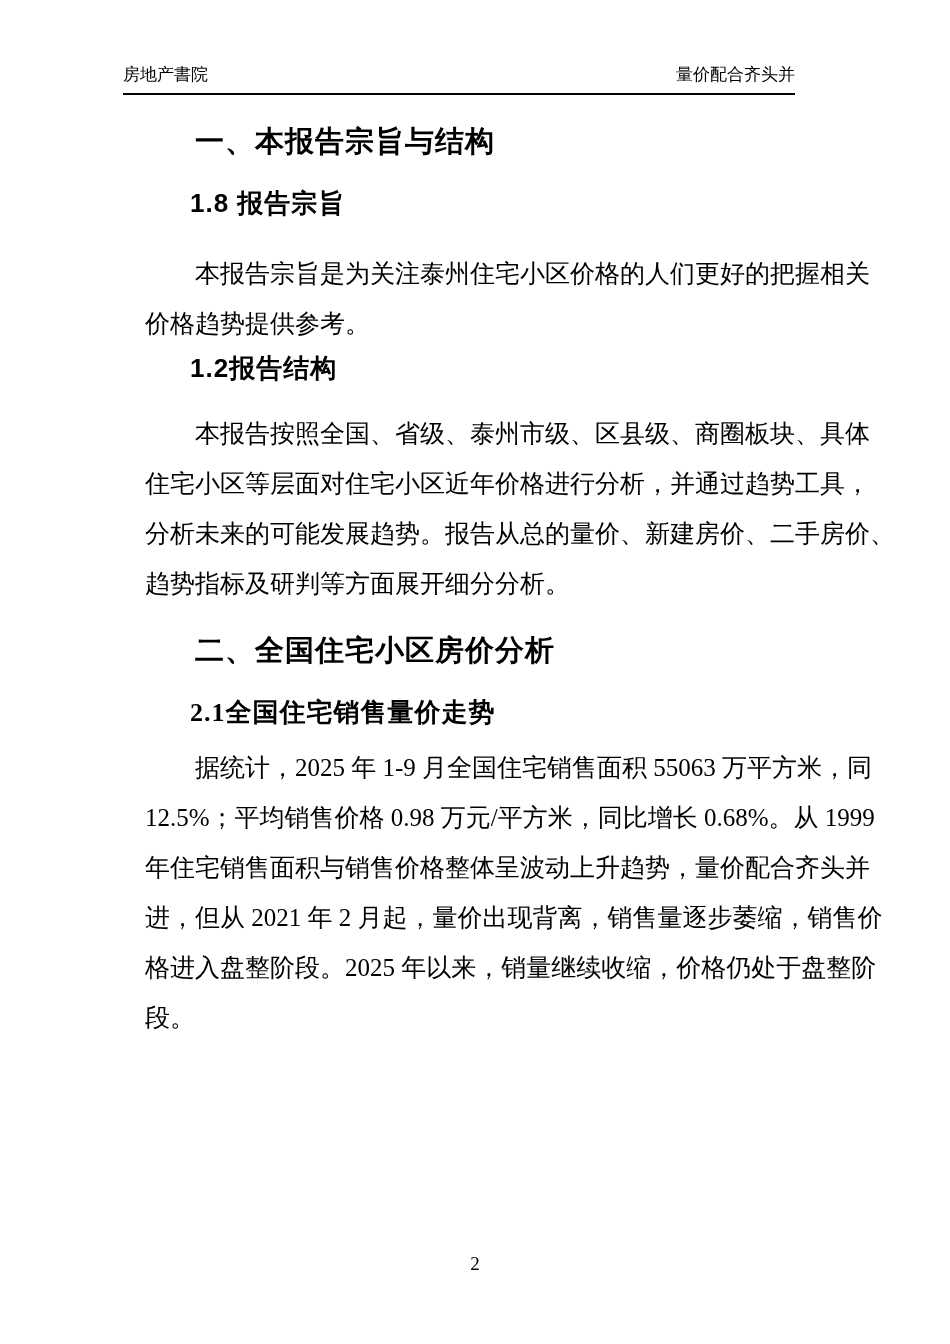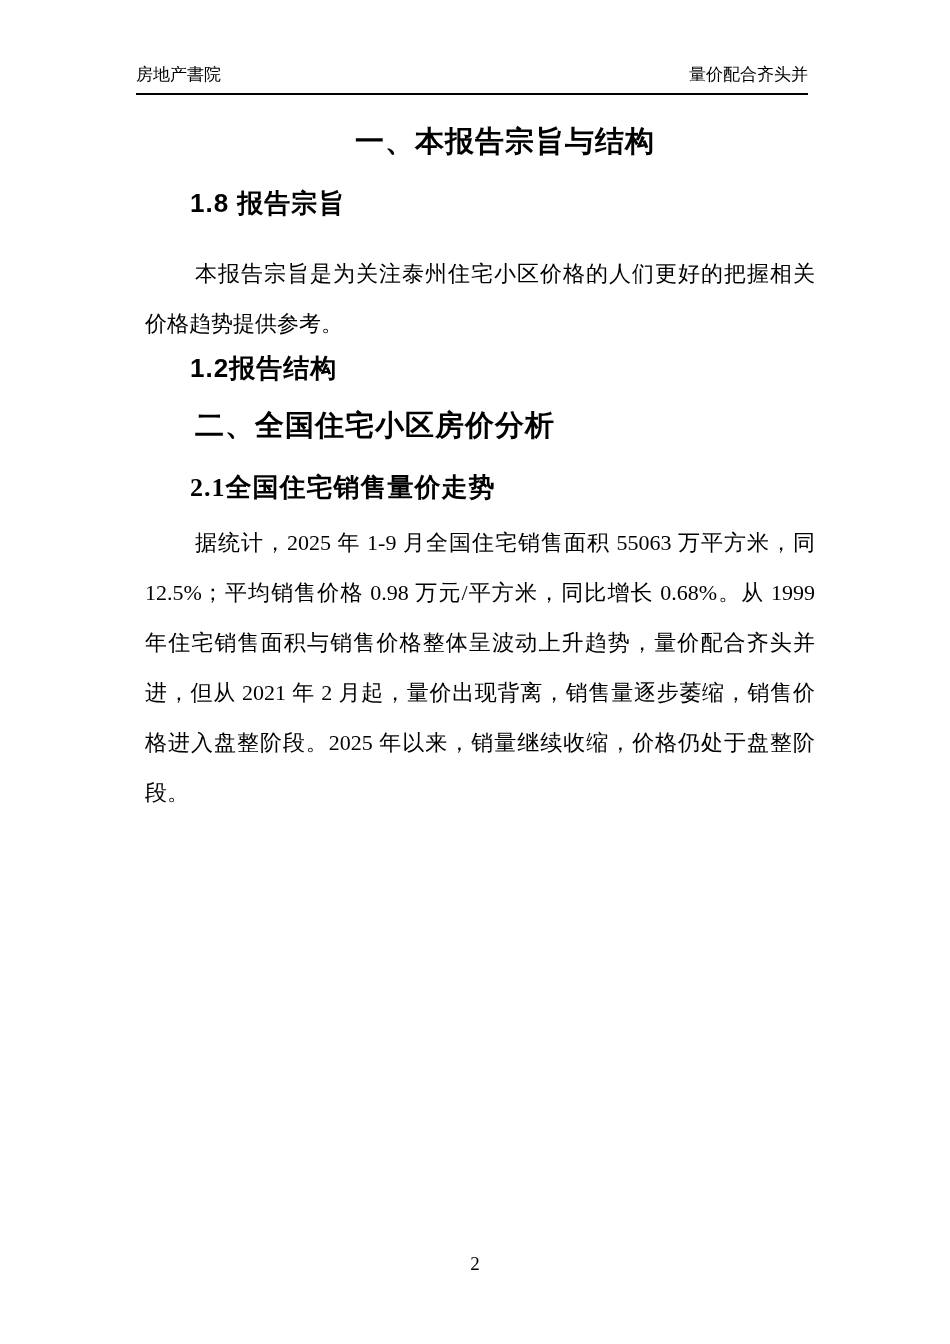--- a/index.html
+++ b/index.html
@@ -13,21 +13,21 @@
     height: 1344px;
     background: #ffffff;
     color: #000000;
     overflow: hidden;
     font-family: "Liberation Serif", "DejaVu Serif", serif;
   }
   
   .header {
     position: absolute;
     top: 64px;
-    left: 136px;
+    left: 123px;
     width: 672px;
     display: flex;
     justify-content: space-between;
     align-items: flex-end;
     font-family: "Liberation Sans", "DejaVu Sans", sans-serif;
     font-size: 17px;
     line-height: 22px;
     padding-bottom: 7px;
     border-bottom: 2.5px solid #000000;
   }
@@ -49,30 +49,30 @@
   }
   .h2 {
     margin: 0;
     padding-left: 45px;
     font-family: "Liberation Sans", "DejaVu Sans", sans-serif;
     font-weight: bold;
     font-size: 26px;
     line-height: 31px;
     letter-spacing: 1px;
   }
-  .h1a { margin-top: 124px; text-align: center; }
+  .h1a { margin-top: 124px; }
   .h2a { margin-top: 30px; }
   .p1  { margin-top: 30px; }
   .h2b { margin-top: 4px; }
   .p2  { margin-top: 25px; }
   .h1b { margin-top: 24px; }
   .h2c { margin-top: 30px; font-family: Liberation Serif, serif; }
   .p3  { margin-top: 15px; }
   .para {
-    font-size: 22px;
+    font-size: 25px;
     line-height: 50px;
   }
   .para .line {
     text-align: justify;
     text-align-last: justify;
     white-space: nowrap;
   }
   .para .line.indent { text-indent: 50px; }
   .para .line.last {
     text-align-last: left;
@@ -104,20 +104,26 @@
 
     <div class="h2 h2a">1.8 报告宗旨</div>
 
     <div class="para p1">
         <div class="line indent">本报告宗旨是为关注泰州住宅小区价格的人们更好的把握相关</div>
         <div class="line last">价格趋势提供参考。</div>
       </div>
 
     <div class="h2 h2b">1.2报告结构</div>
 
+    <div class="para p2">
+        <div class="line indent">本报告按照全国、省级、泰州市级、区县级、商圈板块、具体</div>
+        <div class="line">住宅小区等层面对住宅小区近年价格进行分析，并通过趋势工具，</div>
+        <div class="line">分析未来的可能发展趋势。报告从总的量价、新建房价、二手房价、</div>
+        <div class="line last">趋势指标及研判等方面展开细分分析。</div>
+      </div>
 
     <div class="h1 h1b">二、全国住宅小区房价分析</div>
 
     <div class="h2 h2c">2.1全国住宅销售量价走势</div>
 
     <div class="para p3">
         <div class="line indent">据统计，2025 年 1-9 月全国住宅销售面积 55063 万平方米，同</div>
         <div class="line">12.5%；平均销售价格 0.98 万元/平方米，同比增长 0.68%。从 1999</div>
         <div class="line">年住宅销售面积与销售价格整体呈波动上升趋势，量价配合齐头并</div>
         <div class="line">进，但从 2021 年 2 月起，量价出现背离，销售量逐步萎缩，销售价</div>

